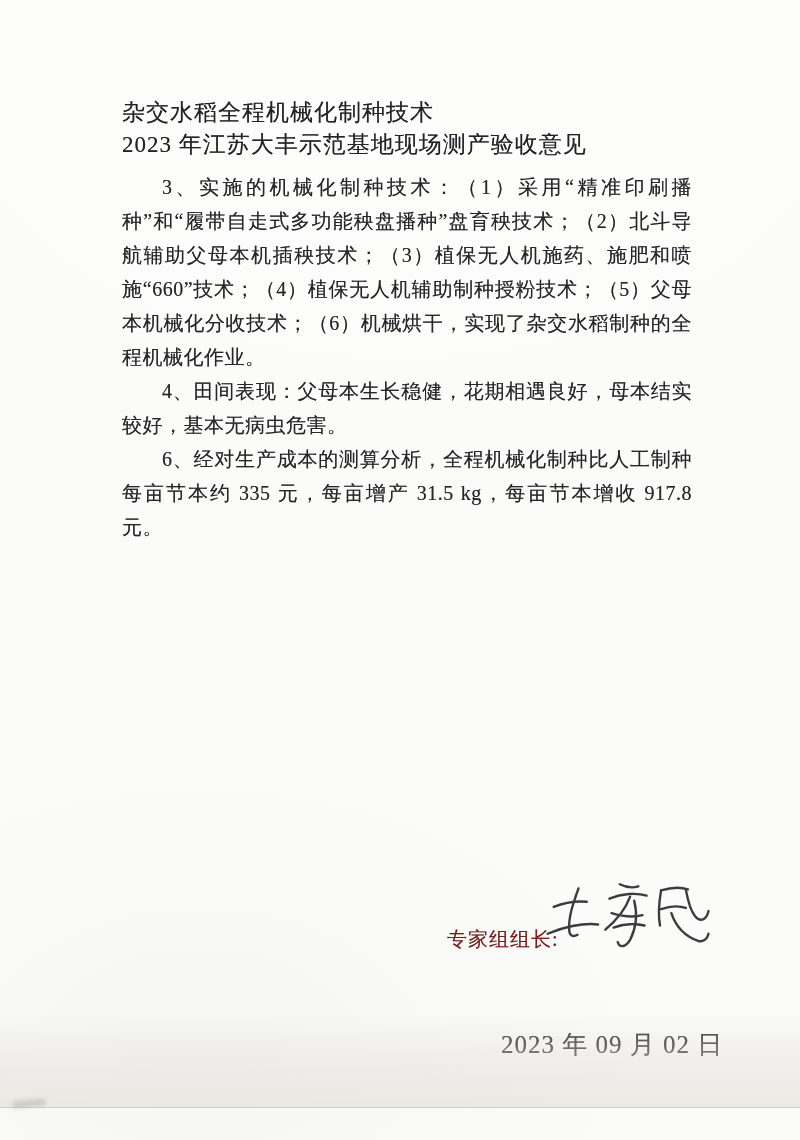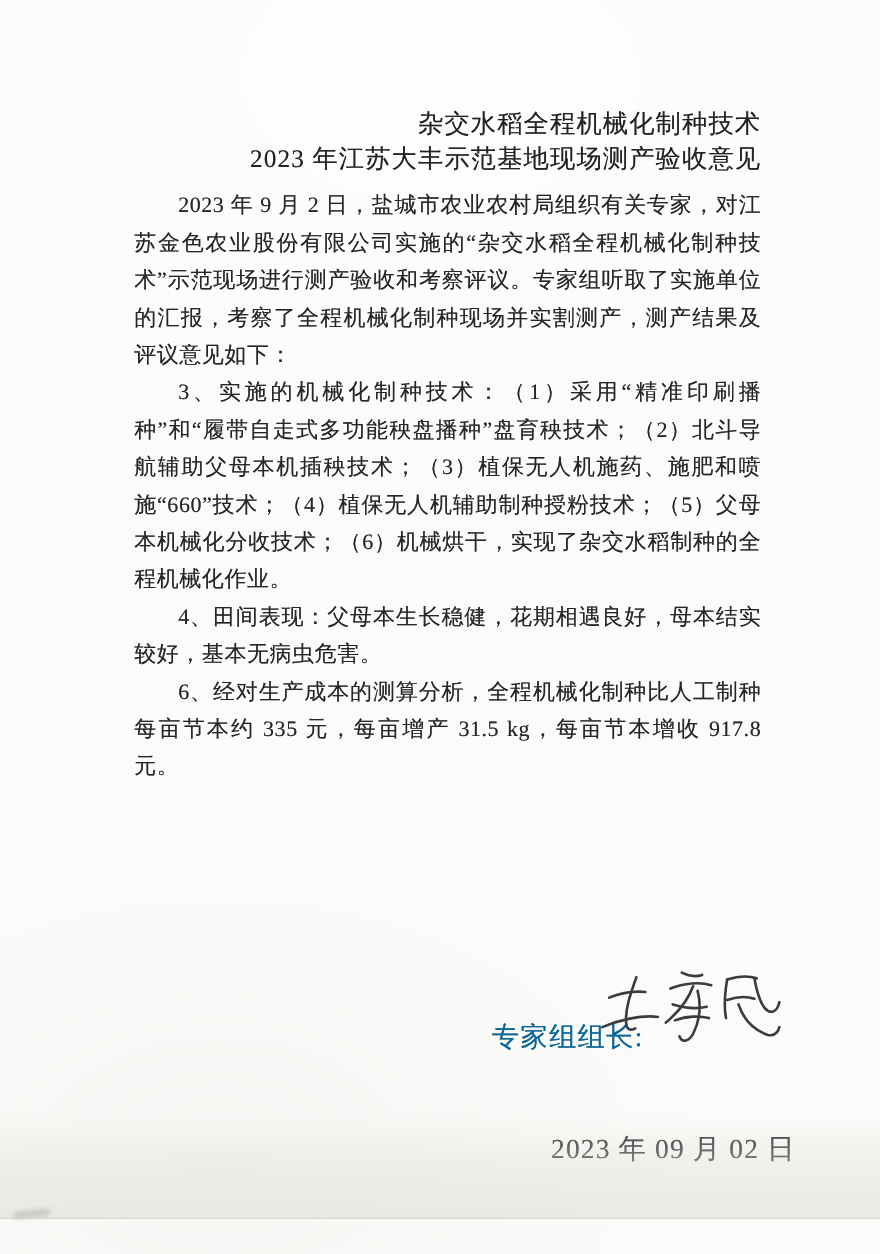--- a/index.html
+++ b/index.html
@@ -28,34 +28,34 @@
   .smudge {
     position:absolute; left:12px; top:1100px; width:34px; height:7px;
     background:rgba(150,148,140,0.35); border-radius:4px;
     filter:blur(2px); transform:rotate(-6deg);
   }
   .doc {
     position:absolute; left:122px; top:0; width:570px;
     text-shadow:0 0 0.5px rgba(38,38,42,0.55);
   }
   .title {
-    text-align:right; font-size:23px; line-height:32px;
+    text-align:left; font-size:23px; line-height:32px;
     letter-spacing:1px; color:#232327;
   }
   .title1 { margin-top:97px; }
   .title2 { }
   .body-text { margin-top:9px; }
   .body-text p {
     font-size:20px; line-height:34px;
     text-align:justify; text-indent:2em;
     letter-spacing:0.5px;
   }
   .sig-label {
     position:absolute; left:447px; top:926px;
-    font-size:25px; letter-spacing:1px; color:#0369a1;
+    font-size:20px; letter-spacing:1px; color:#7f1d1d;
     text-shadow:0 0 0.5px rgba(38,38,42,0.55);
   }
   .sig-svg {
     position:absolute; left:538px; top:876px;
     width:178px; height:98px;
   }
   .sig-svg svg { width:100%; height:100%; }
   .date-line {
     position:absolute; left:501px; top:1028px;
     font-size:25px; letter-spacing:1px; color:#2a2a2e;
@@ -65,21 +65,20 @@
 </head>
 <body>
 
 <div class="paper-shading"></div>
 
 <div class="doc">
   <div class="title title1">杂交水稻全程机械化制种技术</div>
   <div class="title title2">2023 年江苏大丰示范基地现场测产验收意见</div>
 
   <div class="body-text">
-    <p>2023 年 9 月 2 日，盐城市农业农村局组织有关专家，对江苏金色农业股份有限公司实施的“杂交水稻全程机械化制种技术”示范现场进行测产验收和考察评议。专家组听取了实施单位的汇报，考察了全程机械化制种现场并实割测产，测产结果及评议意见如下：</p>
     <p>3、实施的机械化制种技术：（1）采用“精准印刷播种”和“履带自走式多功能秧盘播种”盘育秧技术；（2）北斗导航辅助父母本机插秧技术；（3）植保无人机施药、施肥和喷施“660”技术；（4）植保无人机辅助制种授粉技术；（5）父母本机械化分收技术；（6）机械烘干，实现了杂交水稻制种的全程机械化作业。</p>
     <p>4、田间表现：父母本生长稳健，花期相遇良好，母本结实较好，基本无病虫危害。</p>
     <p>6、经对生产成本的测算分析，全程机械化制种比人工制种每亩节本约 335 元，每亩增产 31.5 kg，每亩节本增收 917.8 元。</p>
   </div>
 </div>
 
 <div class="sig-label">专家组组长:</div>
 
 <div class="sig-svg" aria-label="王爱民">
   <svg viewBox="0 0 170 95" fill="none" stroke="#3b3b40" stroke-width="2.3" stroke-linecap="round" stroke-linejoin="round">

